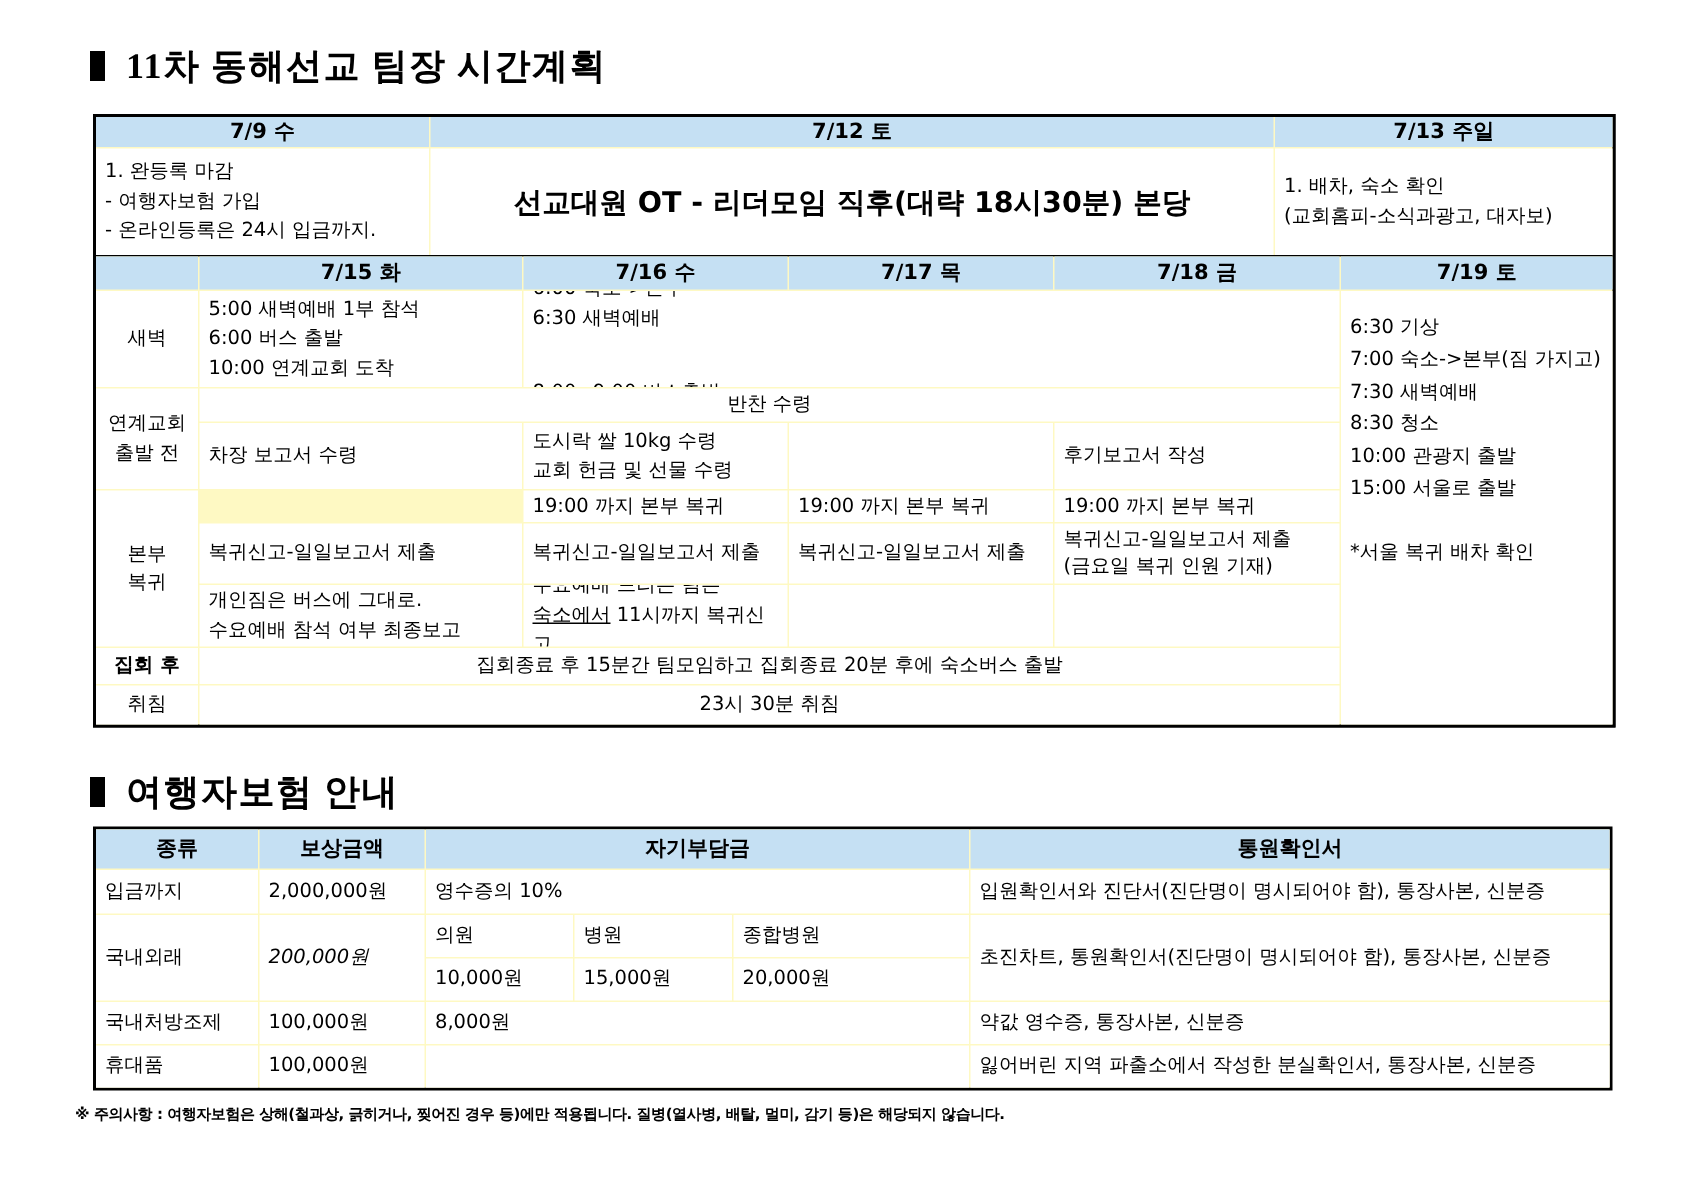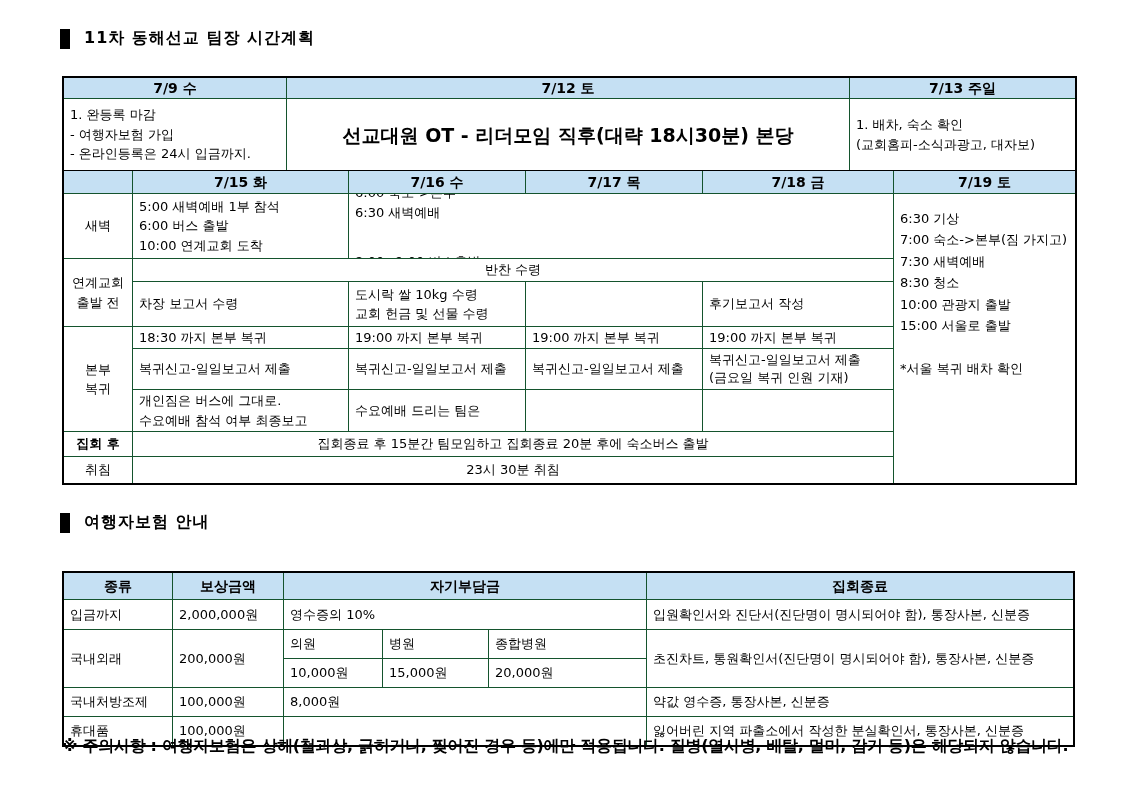--- a/index.html
+++ b/index.html
@@ -1,25 +1,25 @@
 <!DOCTYPE html>
 <html><head>
 <meta charset="utf-8">
 <style>
   * { margin:0; padding:0; box-sizing:border-box; }
   html,body { width:1123px; height:794px; background:#fff; overflow:hidden;
               font-family:"DejaVu Sans", sans-serif; color:#000; }
   .page { position:relative; width:1123px; height:794px; background:#fff; }
 
-  .section-title { position:absolute; left:60px; font-size:16px; font-weight:bold;
-                   letter-spacing:1px; display:flex; align-items:center; }
+  .section-title { position:absolute; left:60px; font-size:24px; font-weight:bold;
+                   letter-spacing:1px; display:flex; align-items:center;font-family:Liberation Serif, serif; }
   .bullet { display:inline-block; width:10px; height:20px; background:#000; margin-right:14px; }
 
   .tbl { position:absolute; left:62px; border:2px solid #000; background:#000; width:max-content; }
-  .grid { display:grid; gap:1px; background:#14532d; }
+  .grid { display:grid; gap:1px; background:#fef9c3; }
   .grid-pre  { grid-template-columns:222px 562px 225px; grid-template-rows:20px 71px; border-bottom:1px solid #000; }
   .grid-week { grid-template-columns:68px 215px 176px 176px 190px 181px;
                grid-template-rows:22px 64px 22px 44px 21px 40px 41px 24px 26px; }
   .grid-ins  { grid-template-columns:108px 110px 98px 105px 157px 426px;
                grid-template-rows:26px 29px 28px 28px 28px 28px; }
 
   .c  { background:#fff; font-size:13px; line-height:1.5; padding:3px 6px;
         white-space:pre-line; overflow:hidden; }
   .hd { background:#c5e0f3; font-weight:bold; font-size:14px; display:flex;
         align-items:center; justify-content:center; text-align:center; white-space:pre-line; }
@@ -28,21 +28,21 @@
   .vctr { display:flex; flex-direction:column; justify-content:center; }
   .cols2 { display:flex; flex-direction:column; justify-content:center; gap:30px; padding-top:6px; }
   .u { text-decoration:underline; }
 
   .ot-cell { padding:2px 8px; }
   .ot-title { text-align:center; font-weight:bold; font-size:19px; margin-bottom:2px; }
   .ot-body { display:flex; flex-direction:row; }
   .ot-left { flex:0 0 56%; white-space:pre-line; }
   .ot-right { flex:1; white-space:pre-line; padding-top:2px; }
 
-  .footnote { position:absolute; left:62px; top:736px; width:1010px; font-size:16px;
+  .footnote { position:absolute; left:50px; top:736px; width:1010px; font-size:10px;
               font-weight:bold; white-space:nowrap; letter-spacing:-0.3px; }
 </style>
 </head>
 <body>
 
 <div class="page">
 
   <div class="section-title" style="top:28px;">
     <span class="bullet"></span>
     <span>11차 동해선교 팀장 시간계획</span>
@@ -107,66 +107,66 @@
 출발 전</div>
       <div class="c ctr" style="grid-area:3/2/4/6;">반찬 수령</div>
       <div class="c vctr" style="grid-area:4/2/5/3;">차장 보고서 수령</div>
       <div class="c vctr" style="grid-area:4/3/5/4;">도시락 쌀 10kg 수령
 교회 헌금 및 선물 수령</div>
       <div class="c" style="grid-area:4/4/5/5;"></div>
       <div class="c lbl" style="grid-area:5/1/8/2;">본부
 복귀</div>
 
       <div class="c vctr" style="grid-area:4/5/5/6;">후기보고서 작성</div>
-      <div class="c vctr" style="grid-area:5/2/6/3;">18:30 까지 본부 복귀</div>
       <div class="c vctr" style="grid-area:5/3/6/4;">19:00 까지 본부 복귀</div>
       <div class="c vctr" style="grid-area:5/4/6/5;">19:00 까지 본부 복귀</div>
       <div class="c vctr" style="grid-area:5/5/6/6;">19:00 까지 본부 복귀</div>
 
       <div class="c vctr" style="grid-area:6/2/7/3;">복귀신고-일일보고서 제출</div>
       <div class="c vctr" style="grid-area:6/3/7/4;">복귀신고-일일보고서 제출</div>
       <div class="c vctr" style="grid-area:6/4/7/5;">복귀신고-일일보고서 제출</div>
       <div class="c vctr" style="grid-area:6/5/7/6; line-height:1.4;">복귀신고-일일보고서 제출
 (금요일 복귀 인원 기재)</div>
 
       <div class="c vctr" style="grid-area:7/2/8/3;">개인짐은 버스에 그대로.
 수요예배 참석 여부 최종보고</div>
       <div class="c vctr" style="grid-area:7/3/8/4;">
         <div>수요예배 드리는 팀은</div>
+        <div><span class="u">숙소에서</span><span> 11시까지 복귀신고</span></div>
       </div>
       <div class="c" style="grid-area:7/4/8/5;"></div>
       <div class="c" style="grid-area:7/5/8/6;"></div>
 
       <div class="c lbl" style="grid-area:8/1/9/2;font-weight:bold;">집회 후</div>
       <div class="c ctr" style="grid-area:8/2/9/6;">집회종료 후 15분간 팀모임하고 집회종료 20분 후에 숙소버스 출발</div>
 
       <div class="c lbl" style="grid-area:9/1/10/2;">취침</div>
       <div class="c ctr" style="grid-area:9/2/10/6;">23시 30분 취침</div>
     </div>
   </div>
 
   <div class="section-title" style="top:512px;">
     <span class="bullet"></span>
     <span>여행자보험 안내</span>
   </div>
 
-  <div class="tbl" style="top:571px;">
+  <div class="tbl" style="top:551px;">
     <div class="grid grid-ins">
       <div class="c hd" style="grid-area:1/1/2/2;">종류</div>
       <div class="c hd" style="grid-area:1/2/2/3;">보상금액</div>
       <div class="c hd" style="grid-area:1/3/2/6;">자기부담금</div>
-      <div class="c hd" style="grid-area:1/6/2/7;">집회종료</div>
+      <div class="c hd" style="grid-area:1/6/2/7;">통원확인서</div>
 
       <div class="c vctr" style="grid-area:2/1/3/2;">입금까지</div>
       <div class="c vctr" style="grid-area:2/2/3/3;">2,000,000원</div>
       <div class="c vctr" style="grid-area:2/3/3/6;">영수증의 10%</div>
       <div class="c vctr" style="grid-area:2/6/3/7;">입원확인서와 진단서(진단명이 명시되어야 함), 통장사본, 신분증</div>
 
       <div class="c vctr" style="grid-area:3/1/5/2;">국내외래</div>
-      <div class="c vctr" style="grid-area:3/2/5/3;">200,000원</div>
+      <div class="c vctr" style="grid-area:3/2/5/3;font-style:italic;">200,000원</div>
       <div class="c vctr" style="grid-area:3/3/4/4;">의원</div>
       <div class="c vctr" style="grid-area:3/4/4/5;">병원</div>
       <div class="c vctr" style="grid-area:3/5/4/6;">종합병원</div>
       <div class="c vctr" style="grid-area:4/3/5/4;">10,000원</div>
       <div class="c vctr" style="grid-area:4/4/5/5;">15,000원</div>
       <div class="c vctr" style="grid-area:4/5/5/6;">20,000원</div>
       <div class="c vctr" style="grid-area:3/6/5/7;">초진차트, 통원확인서(진단명이 명시되어야 함), 통장사본, 신분증</div>
 
       <div class="c vctr" style="grid-area:5/1/6/2;">국내처방조제</div>
       <div class="c vctr" style="grid-area:5/2/6/3;">100,000원</div>

